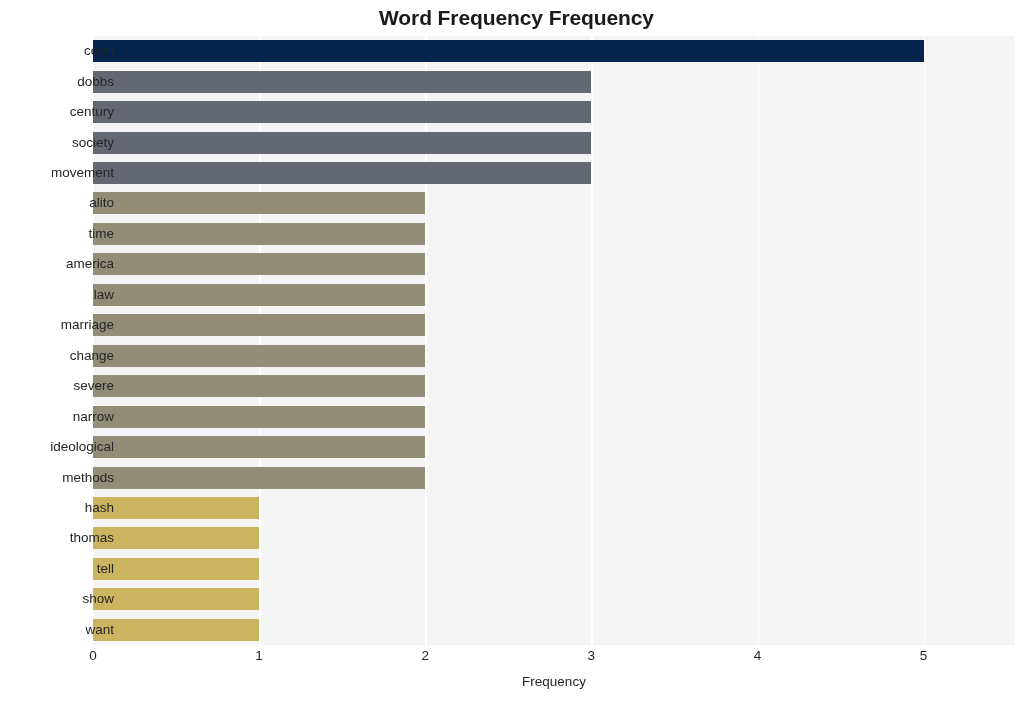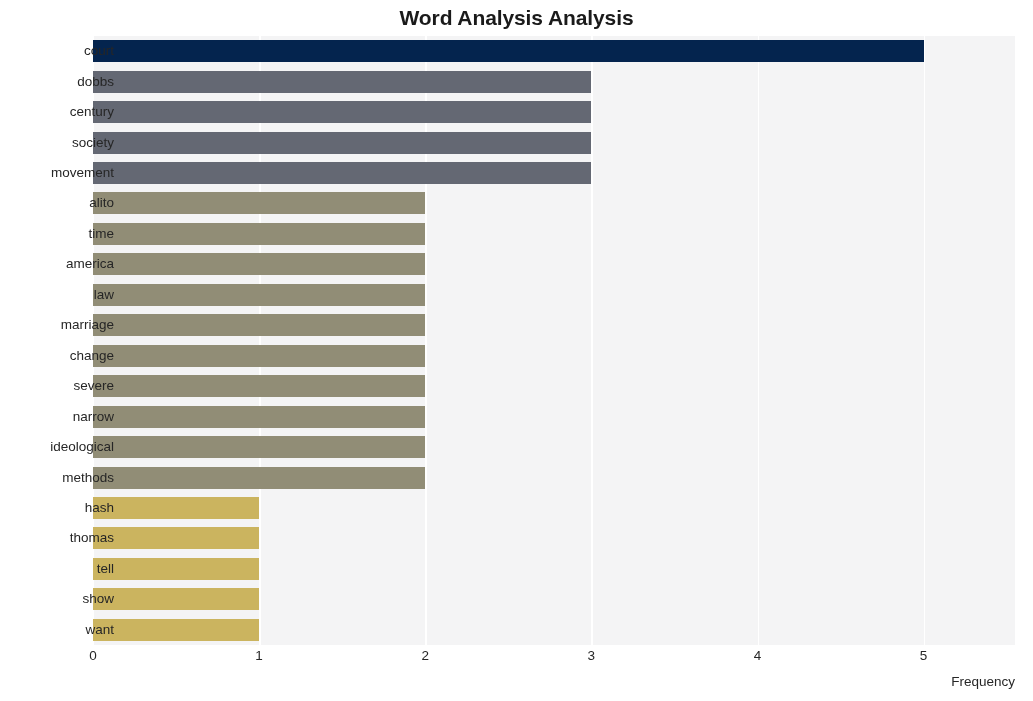--- a/index.html
+++ b/index.html
@@ -100,31 +100,31 @@
     font-size: 13.5px;
     color: #262626;
     text-align: center;
   }
 
   #x-axis-label {
     position: absolute;
     top: 674px;
     left: 93px;
     width: 922px;
-    text-align: right;
+    text-align: center;
     font-size: 13.5px;
     color: #262626;
   }
 </style>
 </head>
 <body>
 
 <div id="chart-figure">
 
-  <div id="chart-title">Word Analysis Analysis</div>
+  <div id="chart-title">Word Frequency Frequency</div>
 
   <div id="plot-area">
     <div id="grid-layer">
         <div class="gridline" style="left: 0px; background: rgb(255, 255, 255);"></div>
         <div class="gridline" style="left: 166.126px; background: rgb(255, 255, 255);"></div>
         <div class="gridline" style="left: 332.252px; background: rgb(255, 255, 255);"></div>
         <div class="gridline" style="left: 498.378px; background: rgb(255, 255, 255);"></div>
         <div class="gridline" style="left: 664.505px; background: rgb(255, 255, 255);"></div>
         <div class="gridline" style="left: 830.631px; background: rgb(255, 255, 255);"></div>
       </div>

